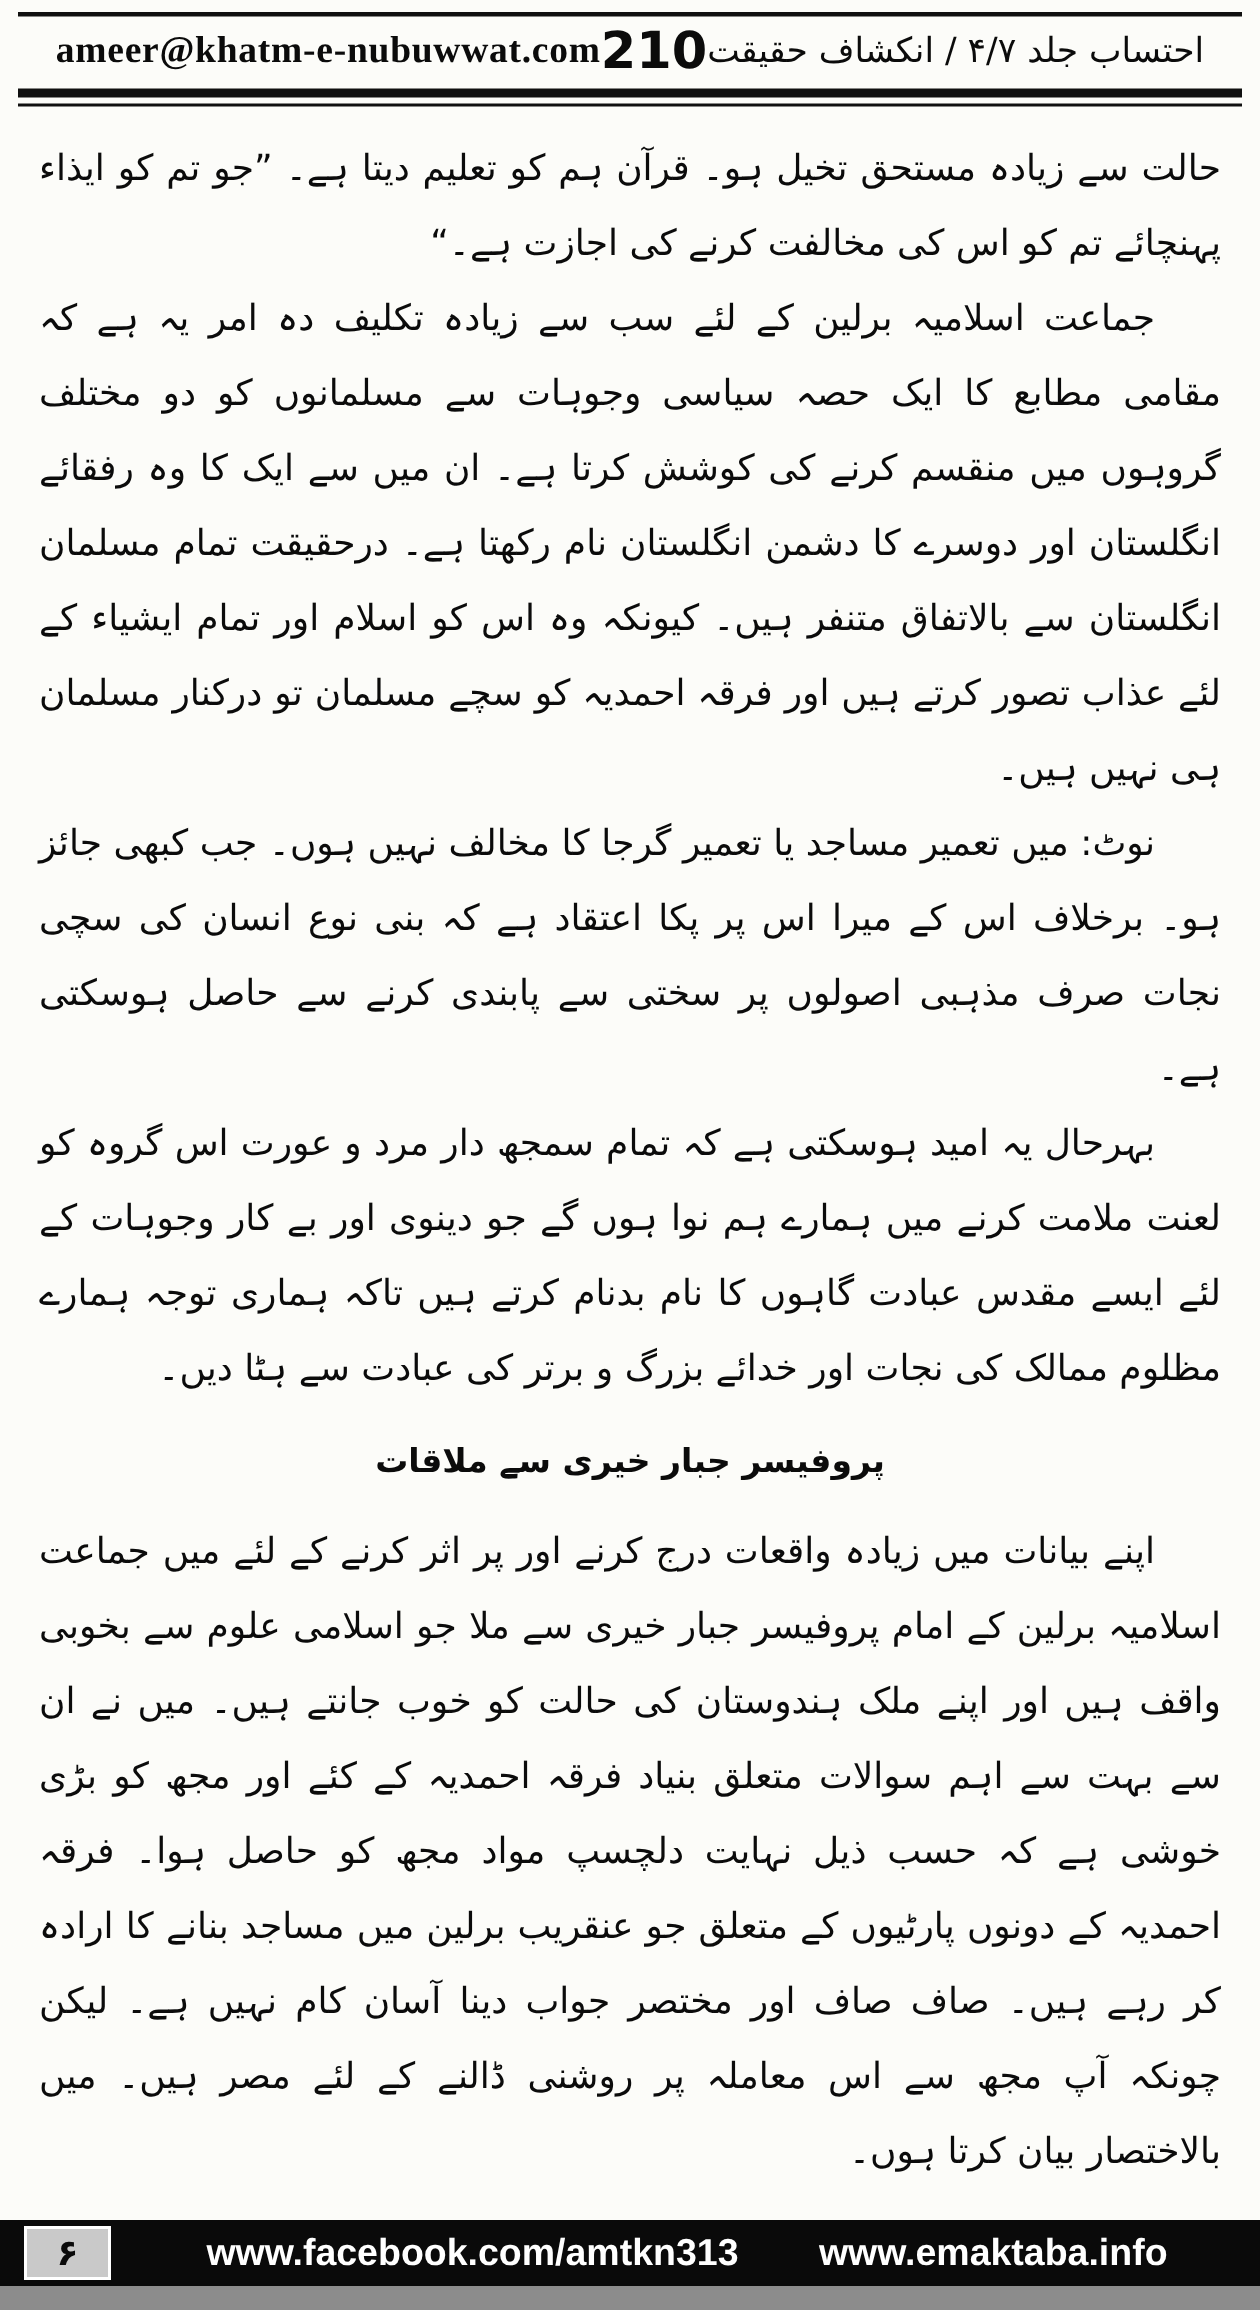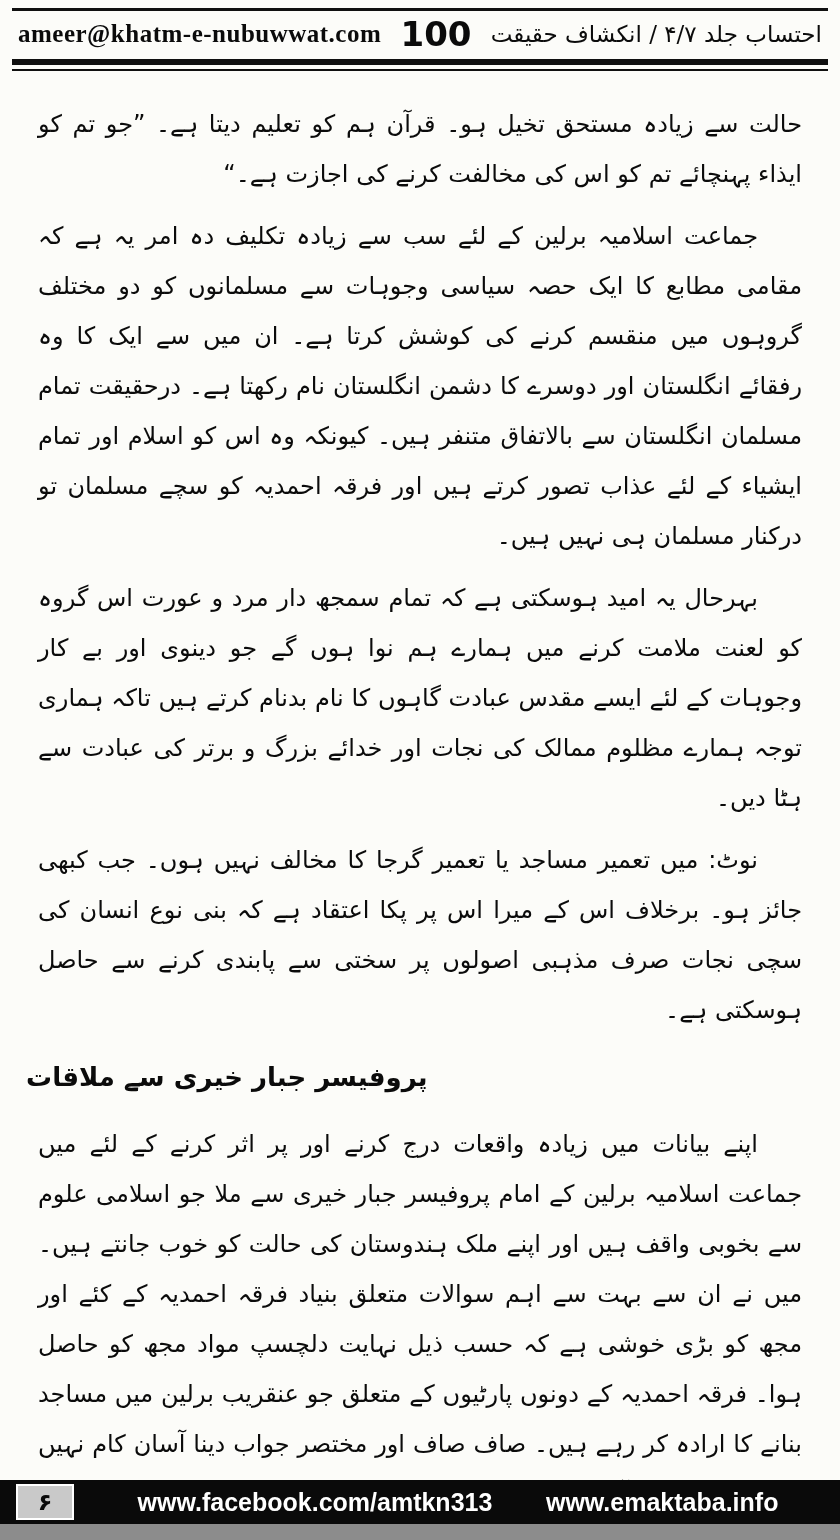--- a/index.html
+++ b/index.html
@@ -12,21 +12,21 @@
     color: #0b0b0b;
     font-family: "DejaVu Sans", sans-serif;
     overflow: hidden;
     box-sizing: border-box;
   }
   
   .header-wrap { margin: 8px 12px 0 12px; border-top: 3px solid #101010; }
   .header-row {
     display: flex;
     align-items: center;
-    justify-content: space-between;
+    justify-content: center;
     padding: 6px 6px 8px 6px;
   }
   .header-email {
     font-family: "Liberation Serif", serif;
     font-weight: bold;
     font-size: 25px;
     letter-spacing: 0.5px;
     direction: ltr;
   }
   .header-pagenum {
@@ -44,31 +44,31 @@
   .rule-thin  { height: 2px; background: #101010; margin: 4px 12px 0 12px; }
 
   
   .content {
     direction: rtl;
     text-align: justify;
     padding: 16px 26px 0 26px;
     font-size: 24px;
     line-height: 50px;
   }
-  .content p { margin: 12px; }
+  .content p { margin: 0; }
   .indent { text-indent: 44px; }
   .signature {
     font-weight: bold;
     padding-right: 56px;
     text-align: right;
   }
   .section-heading {
-    text-align: left;
+    text-align: center;
     font-weight: bold;
-    font-size: 26px;
+    font-size: 22px;
     line-height: 60px;
     margin: 8px 0 4px 0;
   }
 
   
   .footer {
     position: absolute;
     left: 0; right: 0; bottom: 0;
   }
   .footer-bar {
@@ -106,32 +106,32 @@
   .footer-strip { height: 16px; background: #8c8c8c; }
 </style>
 </head>
 <body>
 
 <div class="page">
 
   <div class="header-wrap">
     <div class="header-row">
       <span class="header-email">ameer@khatm-e-nubuwwat.com</span>
-      <span class="header-pagenum">100</span>
+      <span class="header-pagenum">210</span>
       <span class="header-title">احتساب جلد ۴/۷ / انکشاف حقیقت</span>
     </div>
   </div>
   <div class="rule-thick"></div>
   <div class="rule-thin"></div>
 
   <div class="content">
     <p>حالت سے زیادہ مستحق تخیل ہو۔ قرآن ہم کو تعلیم دیتا ہے۔ ”جو تم کو ایذاء پہنچائے تم کو اس کی مخالفت کرنے کی اجازت ہے۔“</p>
     <p class="indent">جماعت اسلامیہ برلین کے لئے سب سے زیادہ تکلیف دہ امر یہ ہے کہ مقامی مطابع کا ایک حصہ سیاسی وجوہات سے مسلمانوں کو دو مختلف گروہوں میں منقسم کرنے کی کوشش کرتا ہے۔ ان میں سے ایک کا وہ رفقائے انگلستان اور دوسرے کا دشمن انگلستان نام رکھتا ہے۔ درحقیقت تمام مسلمان انگلستان سے بالاتفاق متنفر ہیں۔ کیونکہ وہ اس کو اسلام اور تمام ایشیاء کے لئے عذاب تصور کرتے ہیں اور فرقہ احمدیہ کو سچے مسلمان تو درکنار مسلمان ہی نہیں ہیں۔</p>
+    <p class="indent">نوٹ: میں تعمیر مساجد یا تعمیر گرجا کا مخالف نہیں ہوں۔ جب کبھی جائز ہو۔ برخلاف اس کے میرا اس پر پکا اعتقاد ہے کہ بنی نوع انسان کی سچی نجات صرف مذہبی اصولوں پر سختی سے پابندی کرنے سے حاصل ہوسکتی ہے۔</p>
     <p class="indent">بہرحال یہ امید ہوسکتی ہے کہ تمام سمجھ دار مرد و عورت اس گروہ کو لعنت ملامت کرنے میں ہمارے ہم نوا ہوں گے جو دینوی اور بے کار وجوہات کے لئے ایسے مقدس عبادت گاہوں کا نام بدنام کرتے ہیں تاکہ ہماری توجہ ہمارے مظلوم ممالک کی نجات اور خدائے بزرگ و برتر کی عبادت سے ہٹا دیں۔</p>
-    <p class="indent">نوٹ: میں تعمیر مساجد یا تعمیر گرجا کا مخالف نہیں ہوں۔ جب کبھی جائز ہو۔ برخلاف اس کے میرا اس پر پکا اعتقاد ہے کہ بنی نوع انسان کی سچی نجات صرف مذہبی اصولوں پر سختی سے پابندی کرنے سے حاصل ہوسکتی ہے۔</p>
     <h2 class="section-heading">پروفیسر جبار خیری سے ملاقات</h2>
     <p class="indent">اپنے بیانات میں زیادہ واقعات درج کرنے اور پر اثر کرنے کے لئے میں جماعت اسلامیہ برلین کے امام پروفیسر جبار خیری سے ملا جو اسلامی علوم سے بخوبی واقف ہیں اور اپنے ملک ہندوستان کی حالت کو خوب جانتے ہیں۔ میں نے ان سے بہت سے اہم سوالات متعلق بنیاد فرقہ احمدیہ کے کئے اور مجھ کو بڑی خوشی ہے کہ حسب ذیل نہایت دلچسپ مواد مجھ کو حاصل ہوا۔ فرقہ احمدیہ کے دونوں پارٹیوں کے متعلق جو عنقریب برلین میں مساجد بنانے کا ارادہ کر رہے ہیں۔ صاف صاف اور مختصر جواب دینا آسان کام نہیں ہے۔ لیکن چونکہ آپ مجھ سے اس معاملہ پر روشنی ڈالنے کے لئے مصر ہیں۔ میں بالاختصار بیان کرتا ہوں۔</p>
 
   </div>
 
   <div class="footer">
     <div class="footer-bar">
       <div class="footer-pagebox">۶</div>
       <div class="footer-links">
         <span>www.facebook.com/amtkn313</span>

